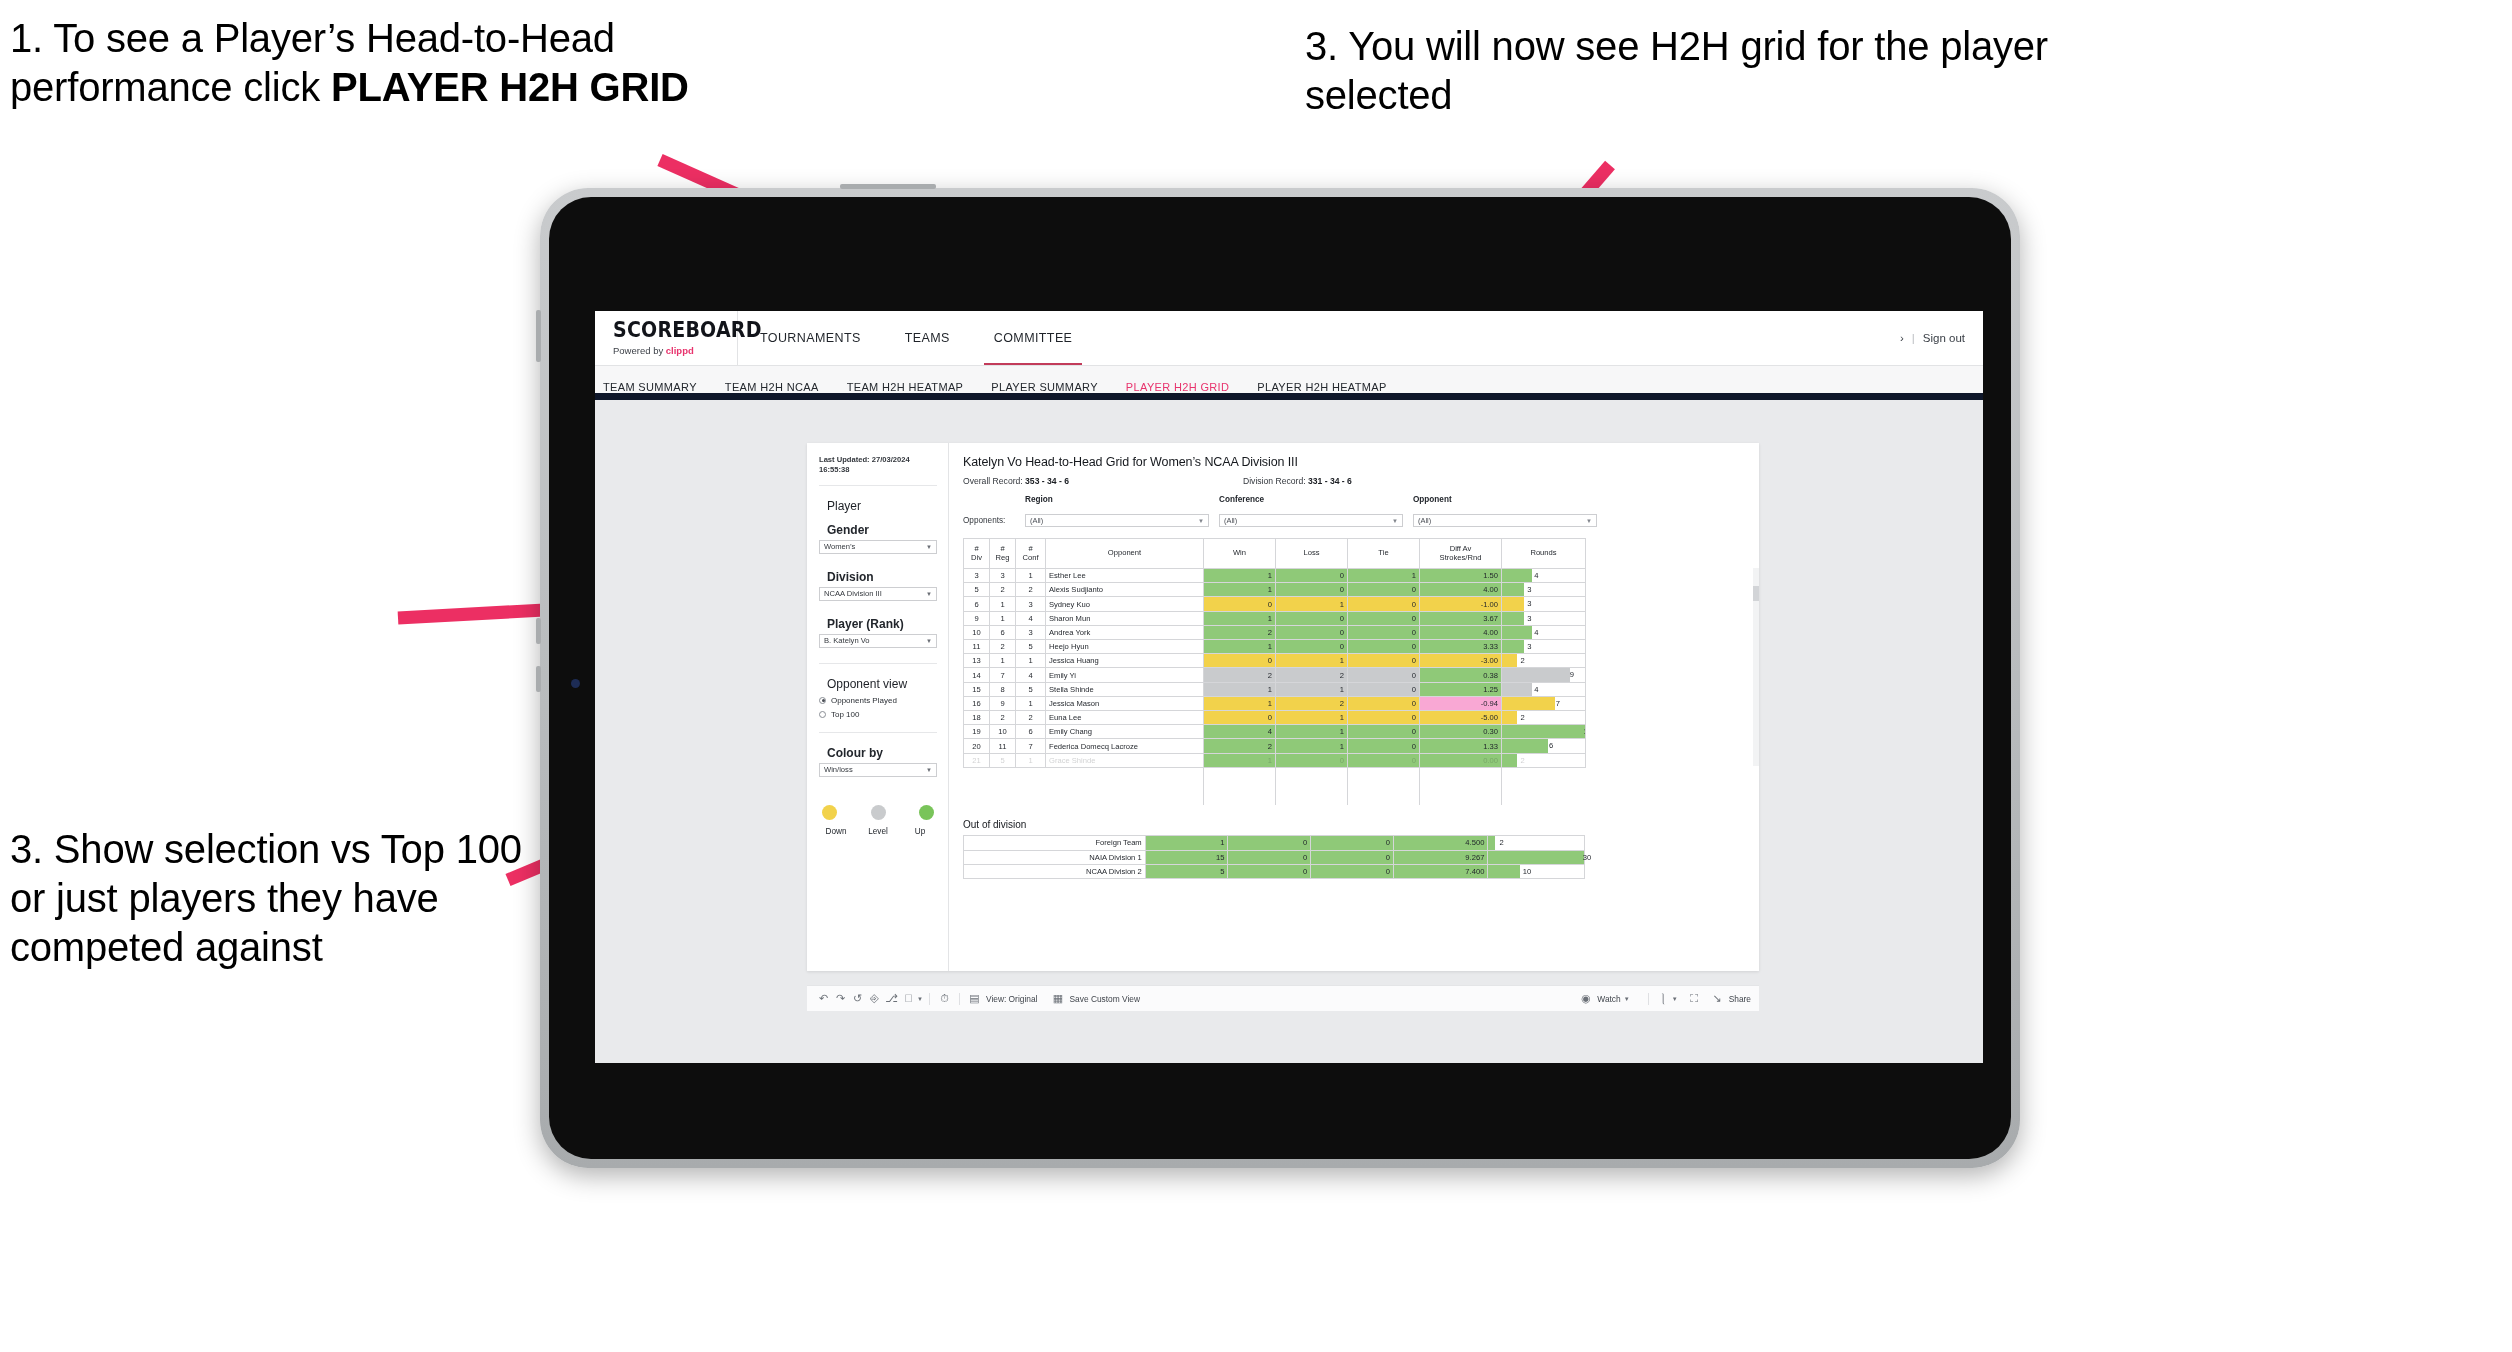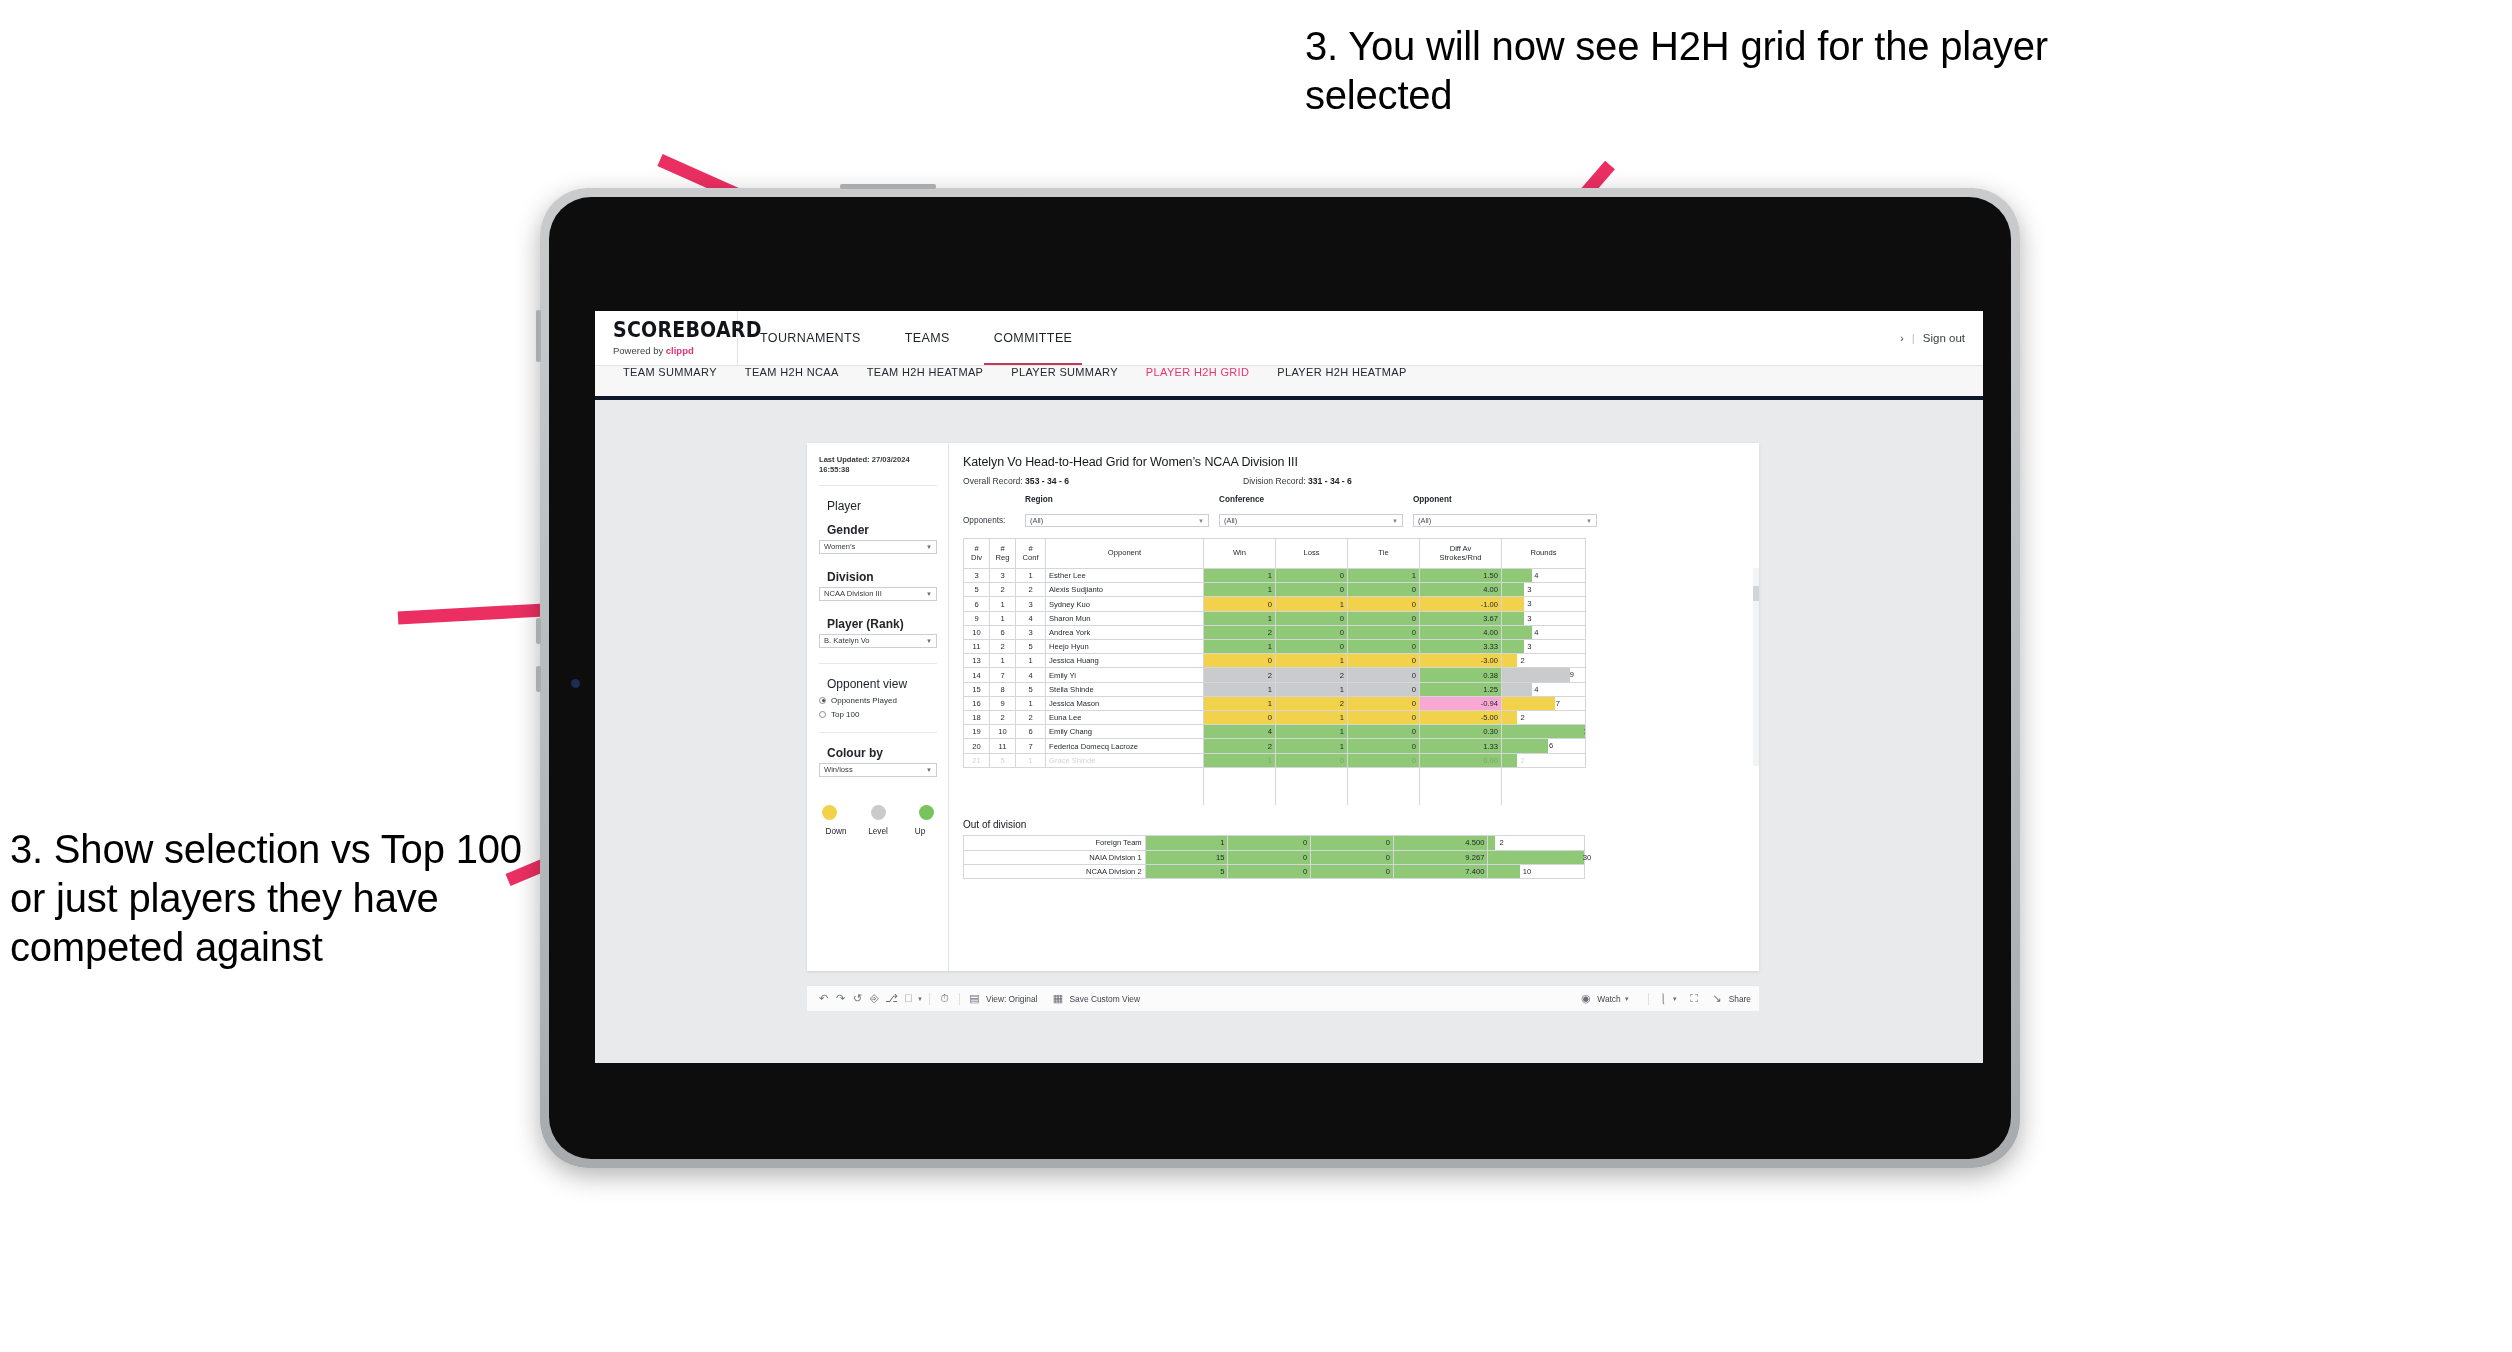--- a/index.html
+++ b/index.html
@@ -108,22 +108,22 @@
   #header-right {
     margin-left:auto; display:flex; align-items:center;
     padding-right:18px; gap:8px;
     font-size:11.5px; color:#3a3f46;
   }
   #header-right .divider { color:#b9bcc0; }
 
   
   #subnav {
     height: 34px; background:#f7f7f8;
-    border-bottom:4px solid #0f172a;
-    display:flex; align-items:flex-start; padding-left:28px;
+    border-bottom:7px solid #0f172a;
+    display:flex; align-items:flex-end; padding-left:8px;
   }
   .subnav-item {
     font-size:11px; color:#24282e; letter-spacing:.35px;
     margin-right:28px; cursor:pointer;
   }
   .subnav-item.active { color:#e8336d; }
 
   
   #dash-body { position:relative; height: 663px; background:#e9eaec; }
 
@@ -278,20 +278,21 @@
       <marker id="ah" markerWidth="5" markerHeight="5" refX="2.4" refY="2.5" orient="auto">
         <path d="M0,0 L5,2.5 L0,5 z" fill="#ec2f63"></path>
       </marker>
     </defs>
     <line x1="660" y1="160" x2="1105" y2="358" stroke="#ec2f63" stroke-width="13" marker-end="url(#ah)"></line>
     <line x1="1610" y1="165" x2="1400" y2="408" stroke="#ec2f63" stroke-width="13" marker-end="url(#ah)"></line>
     <line x1="398" y1="618" x2="818" y2="595" stroke="#ec2f63" stroke-width="13" marker-end="url(#ah)"></line>
     <line x1="508" y1="880" x2="818" y2="750" stroke="#ec2f63" stroke-width="13" marker-end="url(#ah)"></line>
   </svg>
 
+  <div class="callout" id="cal1"><span>1. To see a Player’s Head-to-Head performance click </span><b>PLAYER H2H GRID</b></div>
   <div class="callout" id="cal3"><span>3. Show selection vs Top 100 or just players they have competed against</span></div>
   <div class="callout" id="cal4"><span>3. You will now see H2H grid for the player selected</span></div>
 
   <div id="tablet">
     <div class="vol-btn" id="vol-a"></div>
     <div class="vol-btn" id="vol-b"></div>
     <div class="vol-btn" id="vol-c"></div>
     <div id="pwr-btn"></div>
     <div id="tablet-inner">
       <div id="cam-dot"></div>

